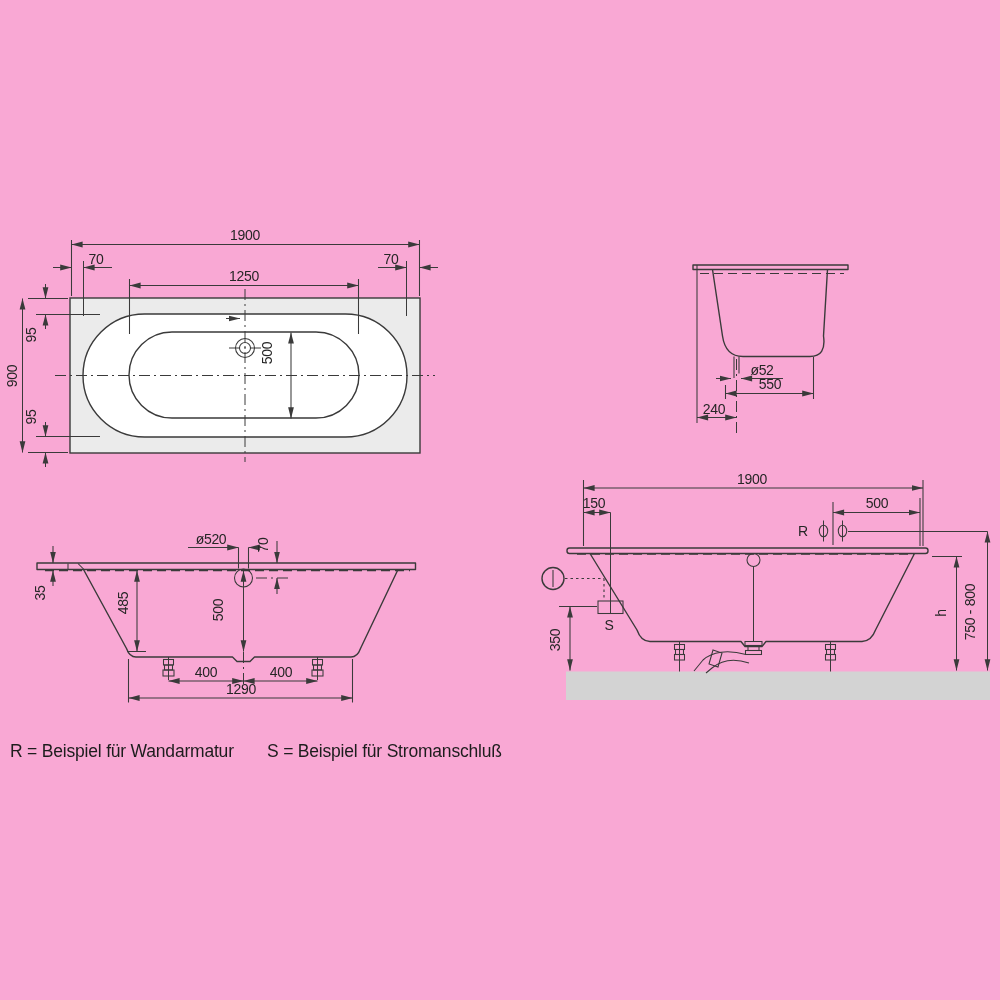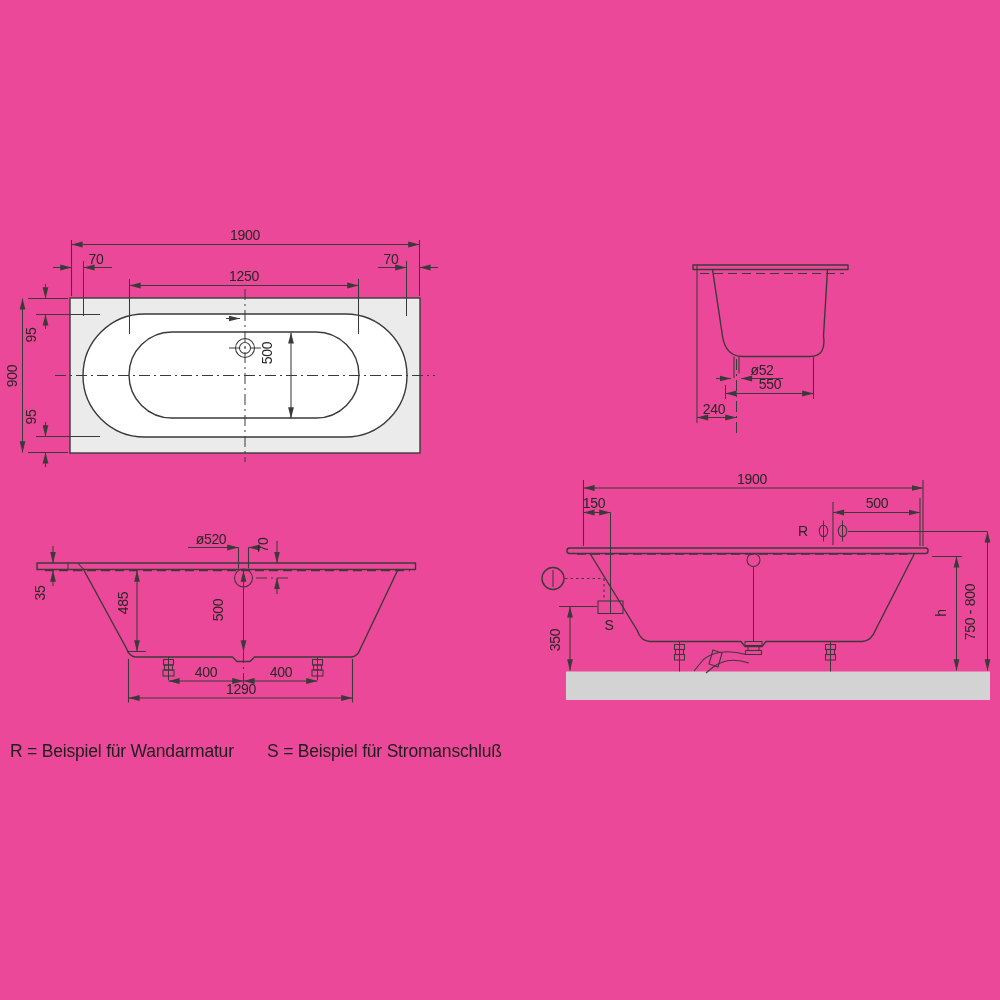--- a/index.html
+++ b/index.html
@@ -1,16 +1,16 @@
 <!DOCTYPE html>
 <html><head>
 <meta charset="utf-8">
 <style>
   html,body{margin:0;padding:0;background:#ffffff;}
-  .stage{position:relative;width:1000px;height:1000px;background:#ec4899;overflow:hidden;}
+  .stage{position:relative;width:1000px;height:1000px;background:#f9a8d4;overflow:hidden;}
   svg{display:block;}
   .ln{fill:none;stroke:#3a3a3a;stroke-width:1.4;stroke-linejoin:round;stroke-linecap:butt;}
   .thin{fill:none;stroke:#3a3a3a;stroke-width:1.05;}
   .dash{fill:none;stroke:#3a3a3a;stroke-width:1.2;stroke-dasharray:9 5;}
   .cl{fill:none;stroke:#3a3a3a;stroke-width:1;stroke-dasharray:11 4 2 4;}
   .dot{fill:none;stroke:#3a3a3a;stroke-width:1.1;stroke-dasharray:2.5 3;}
   .tubfill{fill:#ebebeb;stroke:#3a3a3a;stroke-width:1.4;}
   .white{fill:#ffffff;stroke:#3a3a3a;stroke-width:1.4;}
   .floor{fill:#d3d3d3;stroke:none;}
   text{font-family:"Liberation Sans", sans-serif;fill:#262626;}

